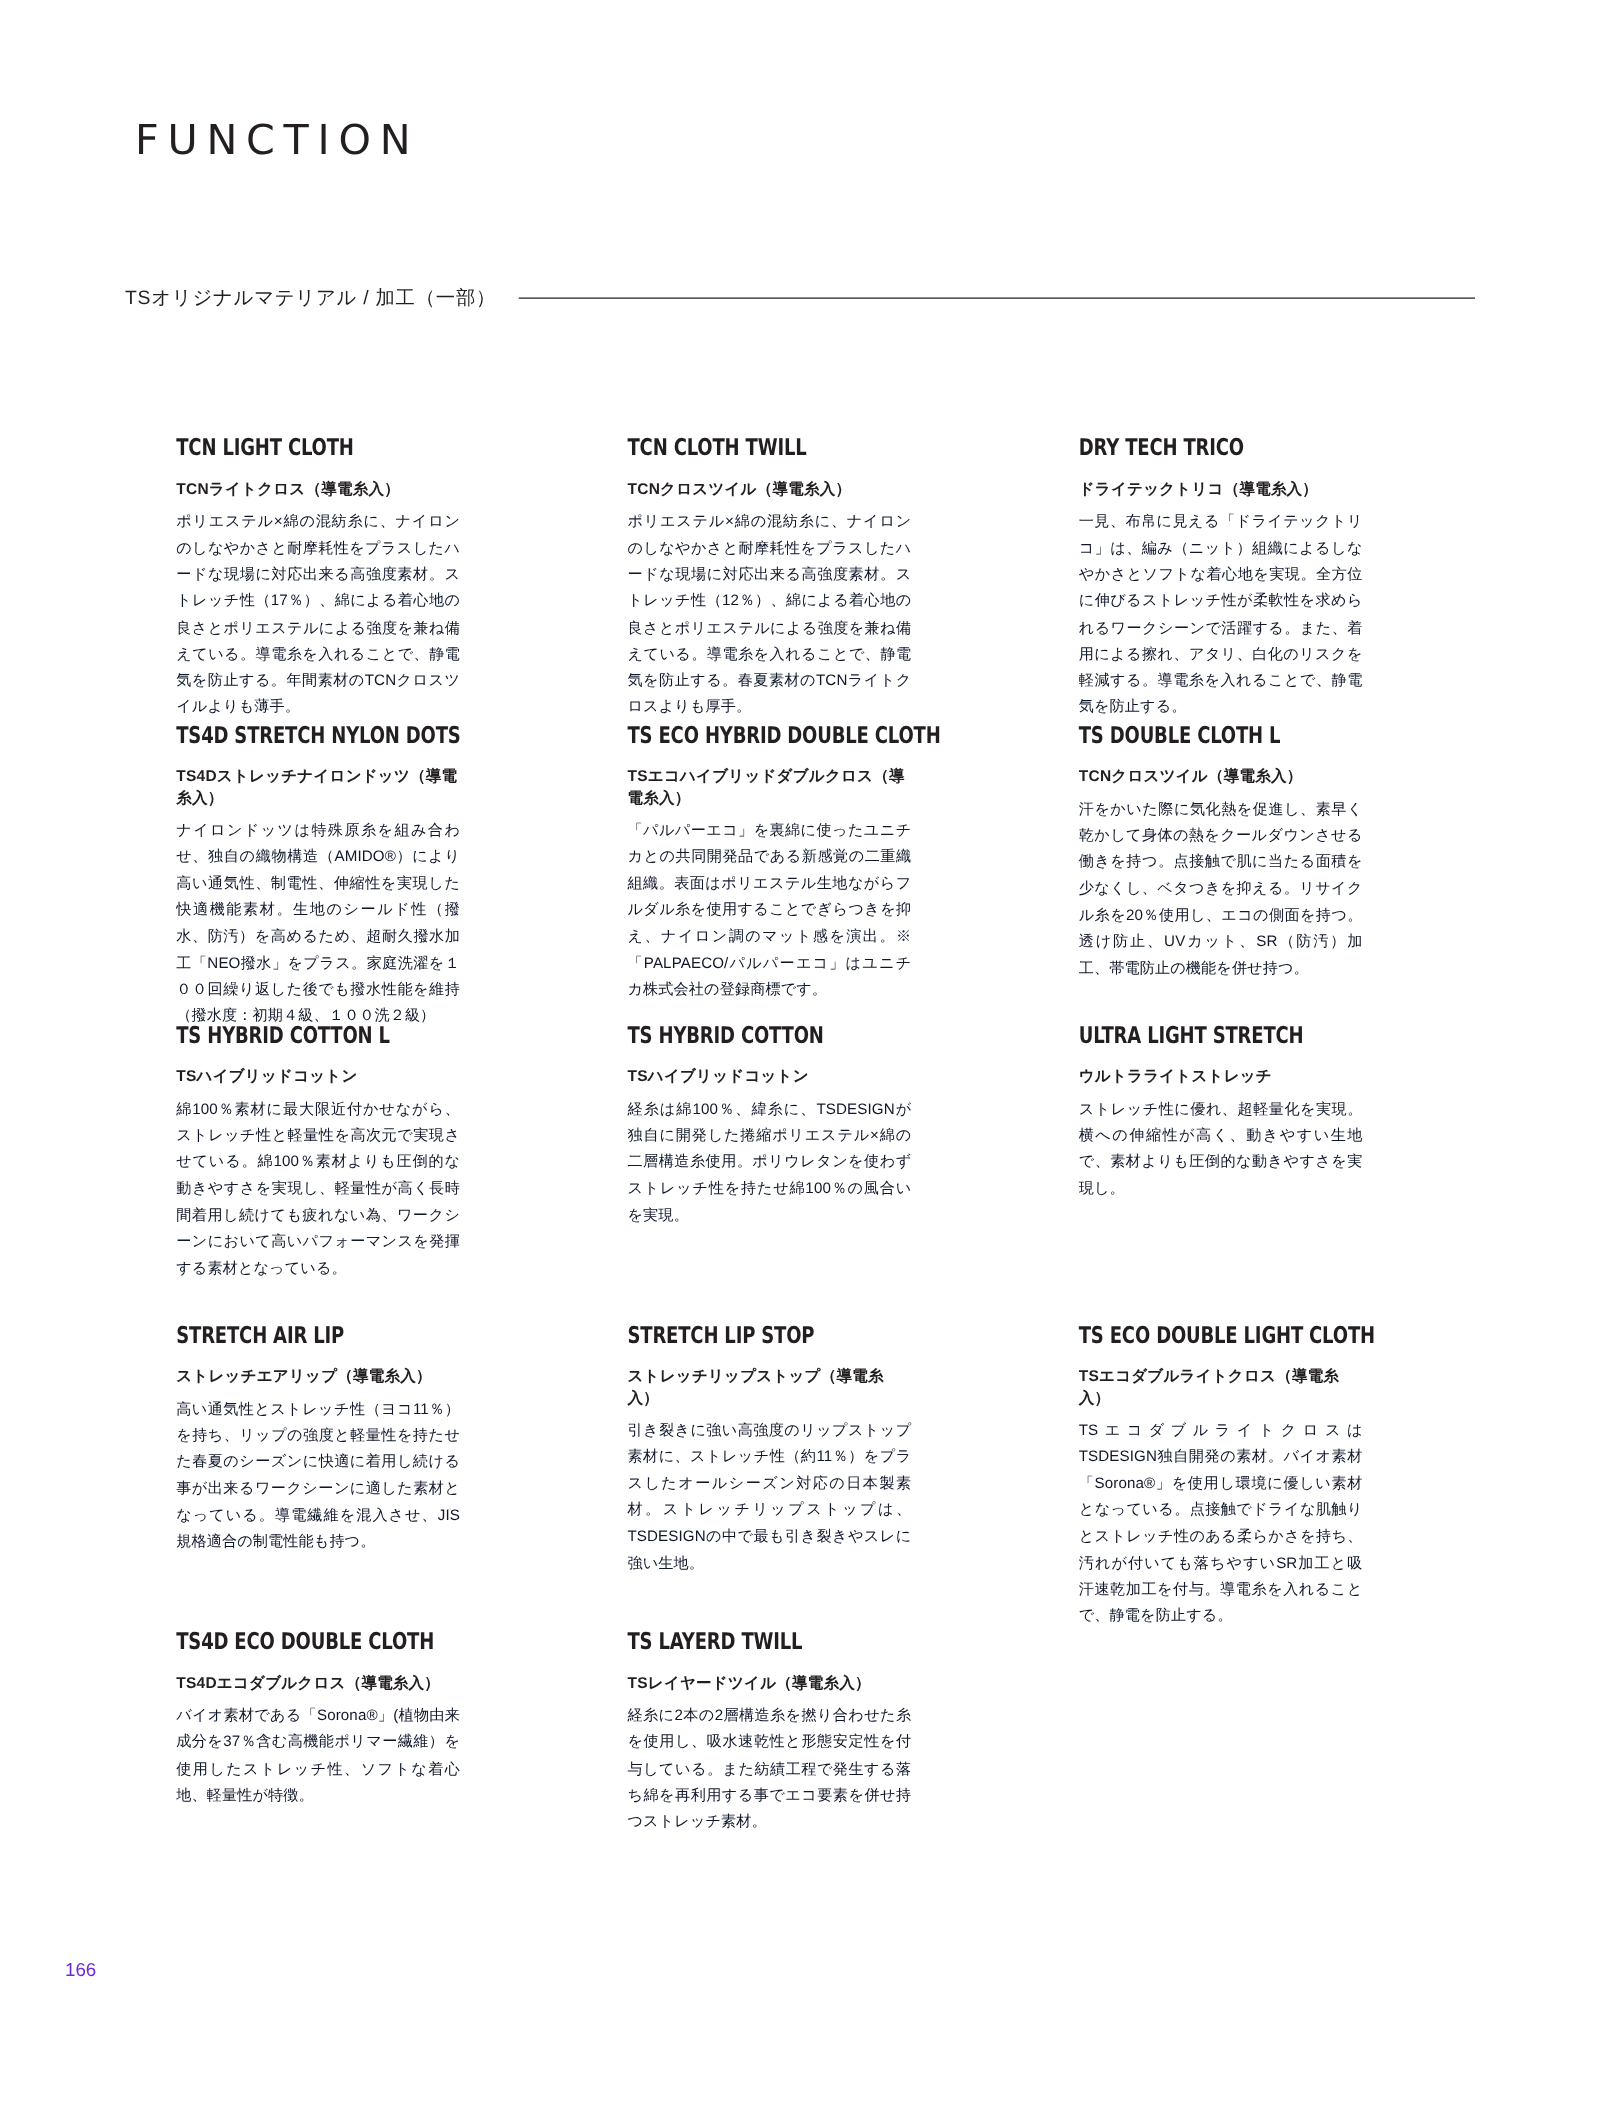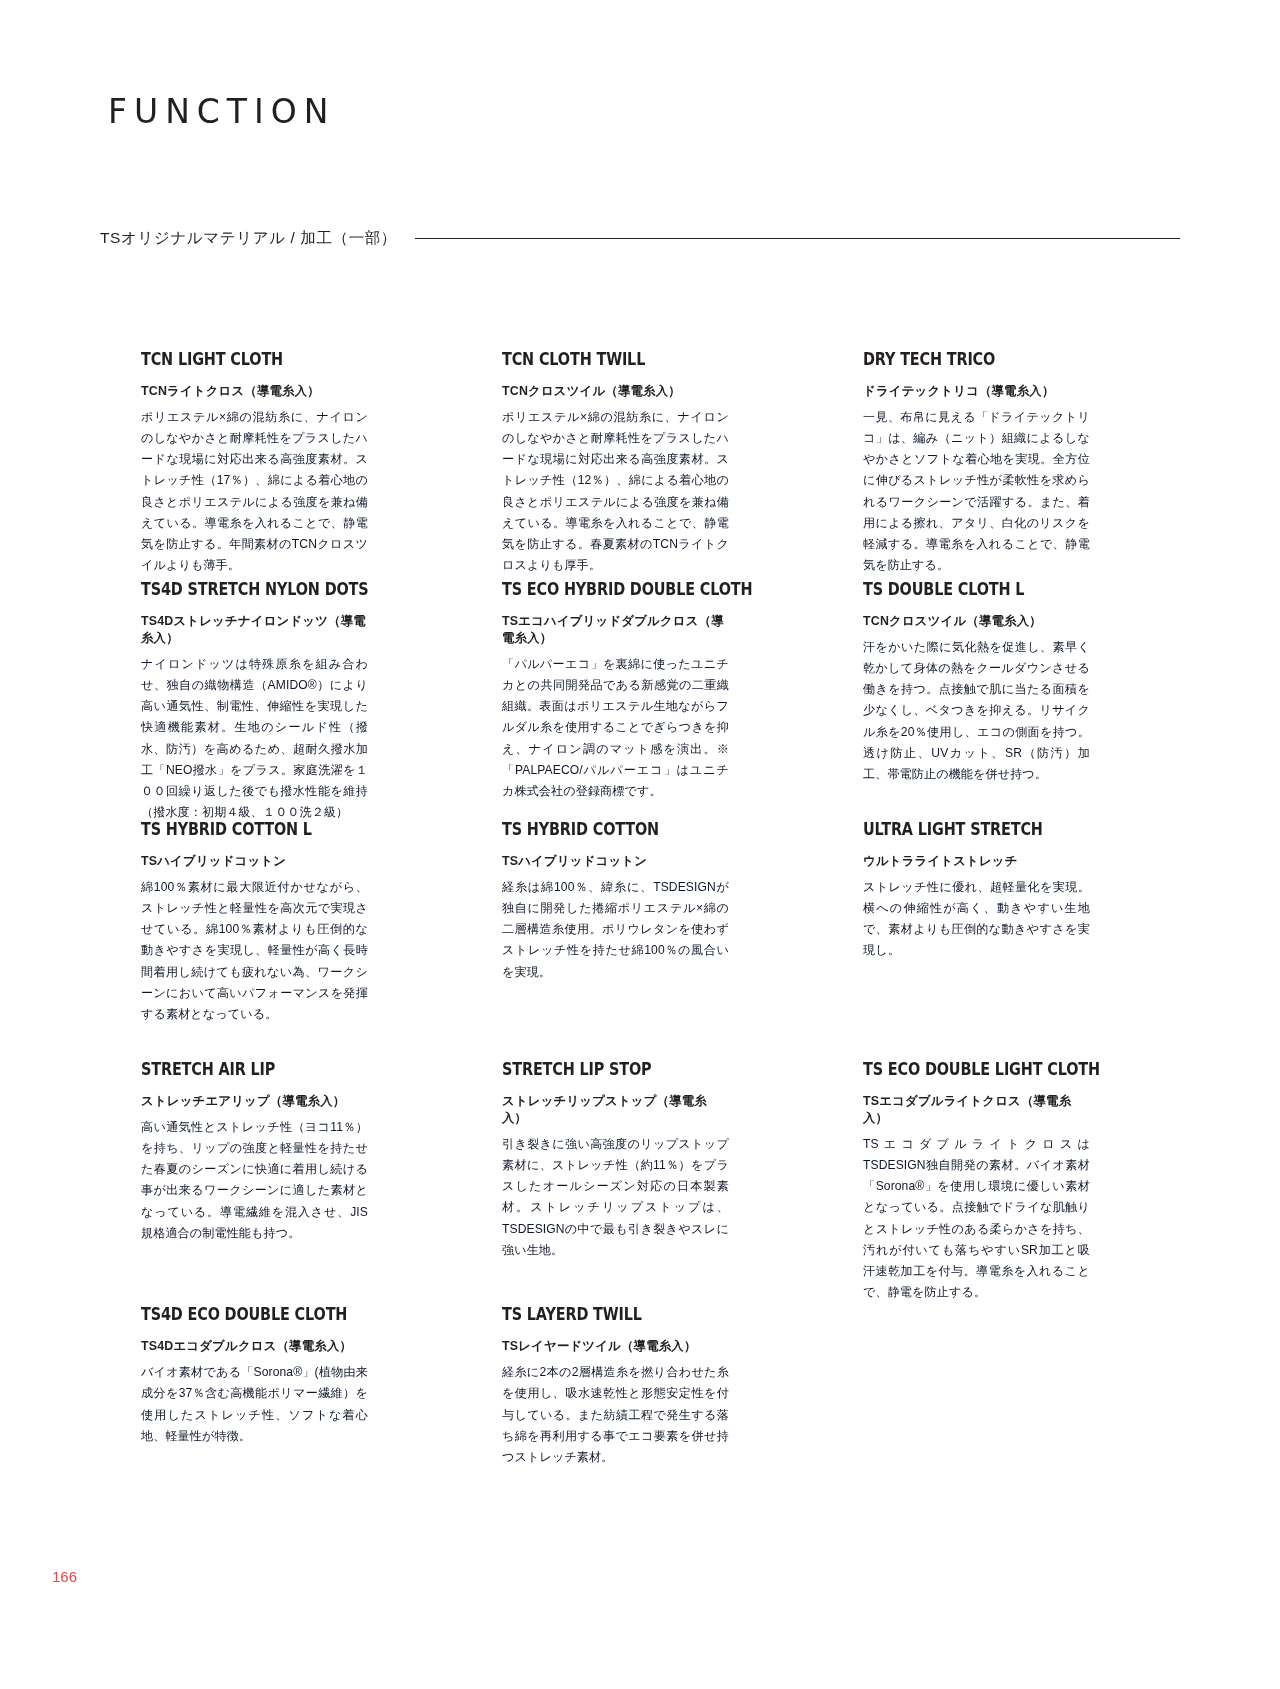--- a/index.html
+++ b/index.html
@@ -84,21 +84,21 @@
     line-height: 1.75;
     color: #0f172a;
     letter-spacing: 0.1px;
     text-align: justify;
   }
   .page-number {
     position: absolute;
     left: 52px;
     top: 1568px;
     font-size: 15px;
-    color: #ef4444;
+    color: #6d28d9;
   }
 </style>
 </head>
 <body>
 
 <div class="page">
 
   <div class="page-title">FUNCTION</div>
 
   <div class="section-head">

